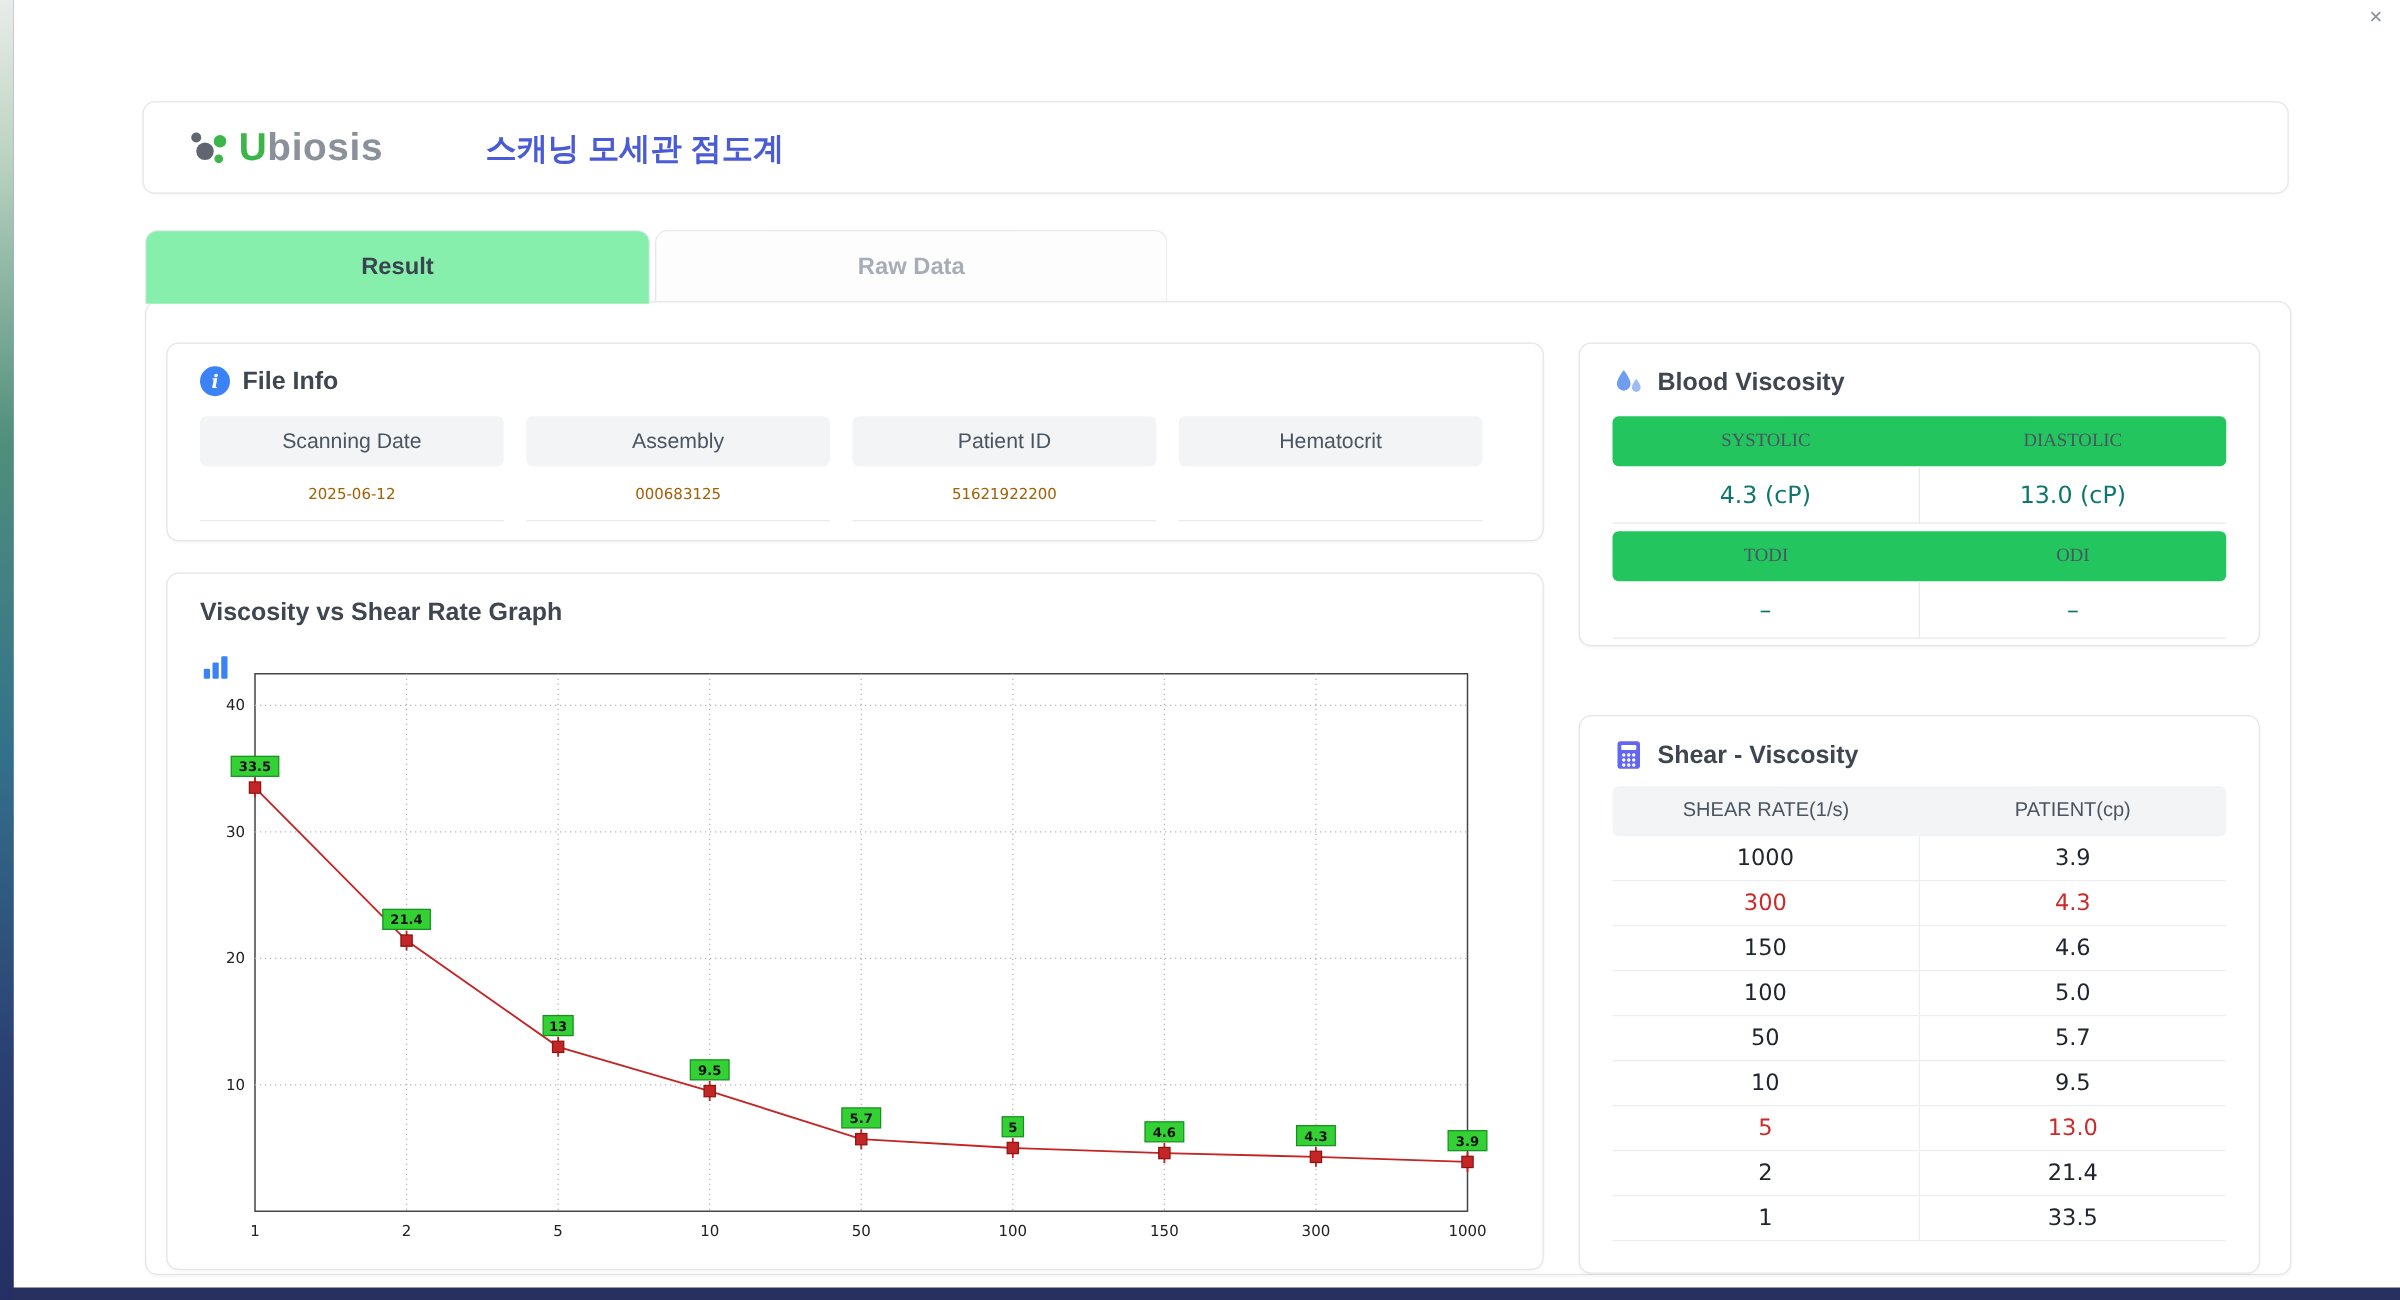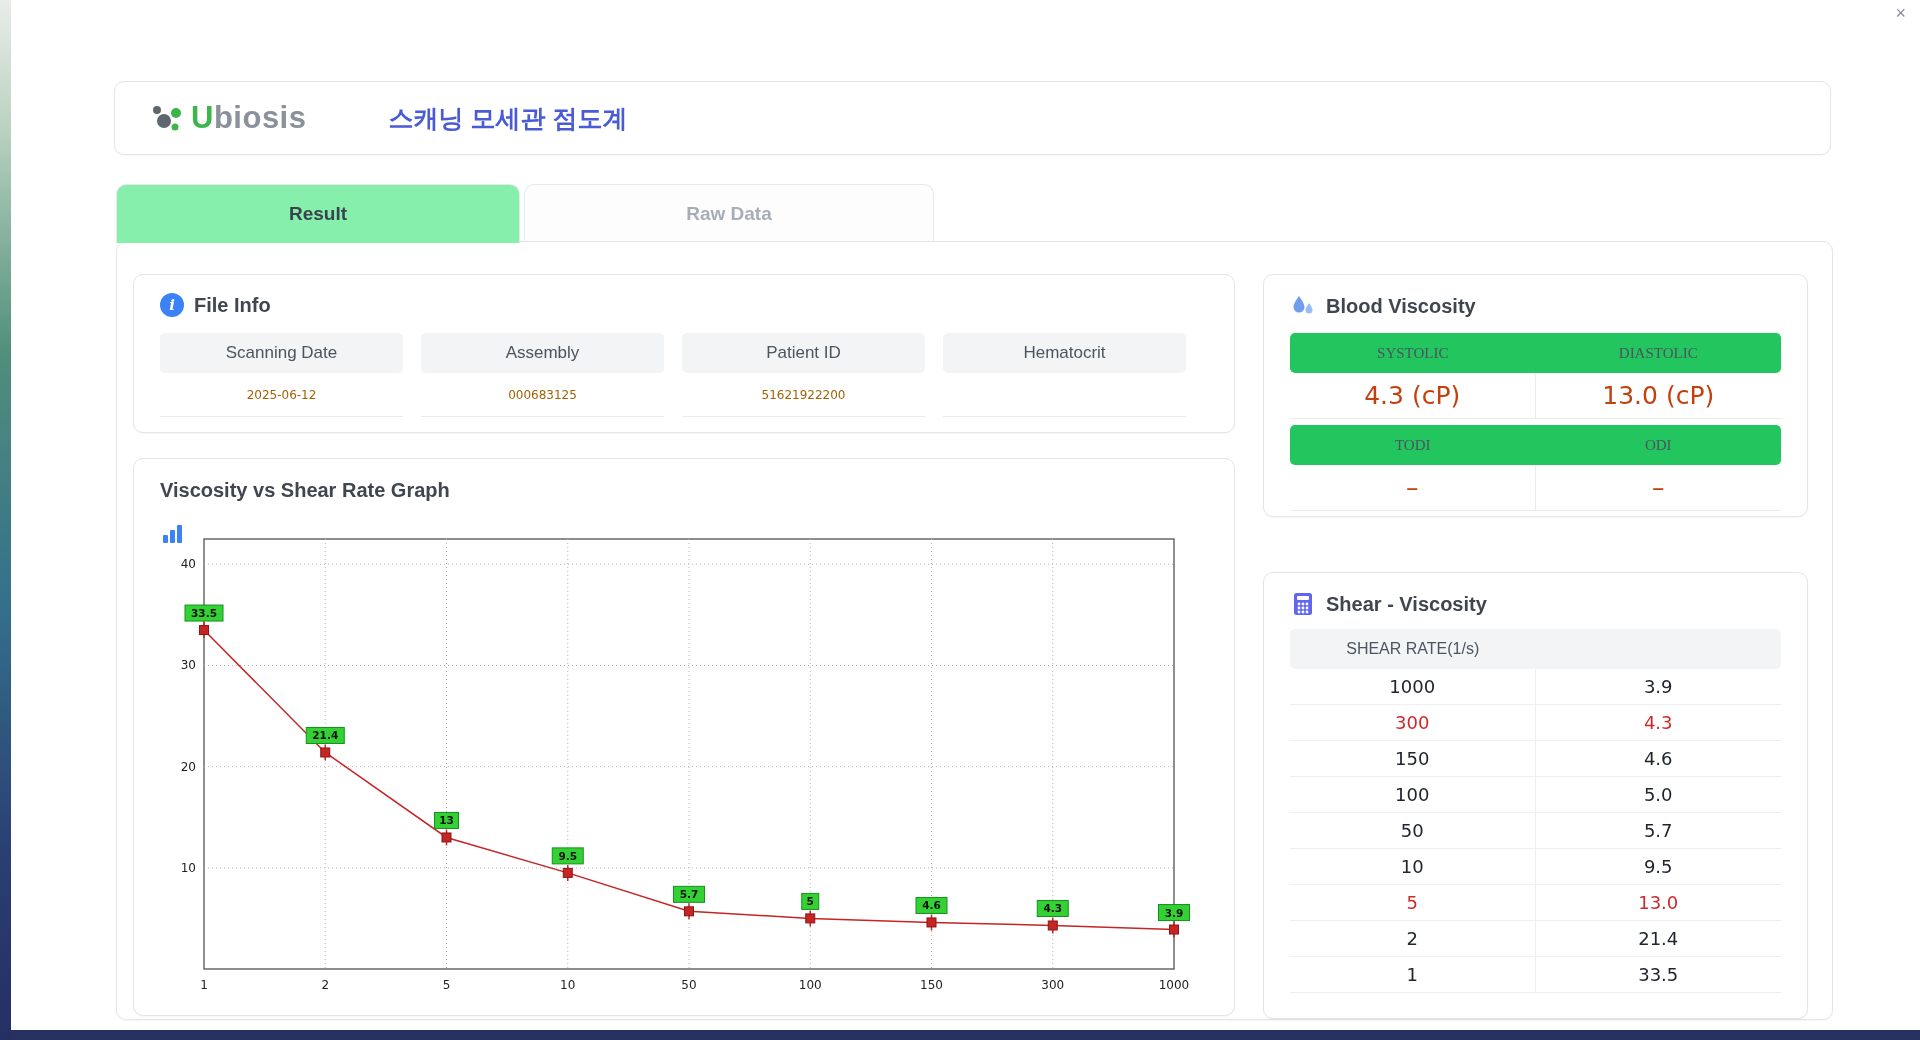--- a/index.html
+++ b/index.html
@@ -37,21 +37,21 @@
   
   .graph { left:122px; top:458px; width:1102px; height:558px; z-index:4; padding:20px 26px; }
   .graph svg { position:absolute; left:26px; top:62px; }
   
   .blood { left:1252px; top:274px; width:545px; height:243px; z-index:4; padding:18px 26px; }
   .bv-grid { margin-top:14px; }
   .bv-row2 { display:flex; }
   .bv-cell { width:50%; display:flex; align-items:center; justify-content:center; }
   .bv-h { height:40px; background:#22c55e; font-size:15px; color:#4a5560;font-family:Liberation Serif, serif; }
   .bv-h:first-child { border-radius:5px 0 0 5px; } .bv-h:last-child { border-radius:0 5px 5px 0; }
-  .bv-v { height:46px; font-size:25px; color:#c2410c; border-bottom:1px solid #e8eaec; font-family:"DejaVu Sans",sans-serif; }
+  .bv-v { height:46px; font-size:19px; color:#0f766e; border-bottom:1px solid #e8eaec; font-family:"DejaVu Sans",sans-serif; }
   .bv-v:first-child { border-right:1px solid #e8eaec; }
   .shear { left:1252px; top:572px; width:545px; height:447px; z-index:4; padding:18px 26px; }
   .sv-table { margin-top:12px; }
   .sv-hrow { display:flex; height:40px; background:#f3f4f6; border-radius:5px; }
   .sv-hcell { width:50%; display:flex; align-items:center; justify-content:center; font-size:16px; color:#4a5560; }
   .sv-row { display:flex; height:36px; border-bottom:1px solid #eceef0; }
   .sv-cell { width:50%; display:flex; align-items:center; justify-content:center; font-size:18px; color:#20252e;
     font-family:"DejaVu Sans",sans-serif; }
   .sv-cell:first-child { border-right:1px solid #eceef0; }
   .sv-row.red .sv-cell { color:#cc2a2a; }
@@ -225,20 +225,21 @@
           <circle cx="17" cy="17" r="1.4" fill="#fff"></circle>
         <circle cx="9" cy="21" r="1.4" fill="#fff"></circle>
           <circle cx="13" cy="21" r="1.4" fill="#fff"></circle>
           <circle cx="17" cy="21" r="1.4" fill="#fff"></circle>
       </svg>
       <span>Shear - Viscosity</span>
     </div>
     <div class="sv-table">
       <div class="sv-hrow">
         <div class="sv-hcell">SHEAR RATE(1/s)</div>
+        <div class="sv-hcell">PATIENT(cp)</div>
       </div>
       <div class="sv-row">
         <div class="sv-cell">1000</div>
         <div class="sv-cell">3.9</div>
       </div>
       <div class="sv-row red">
         <div class="sv-cell">300</div>
         <div class="sv-cell">4.3</div>
       </div>
       <div class="sv-row">

